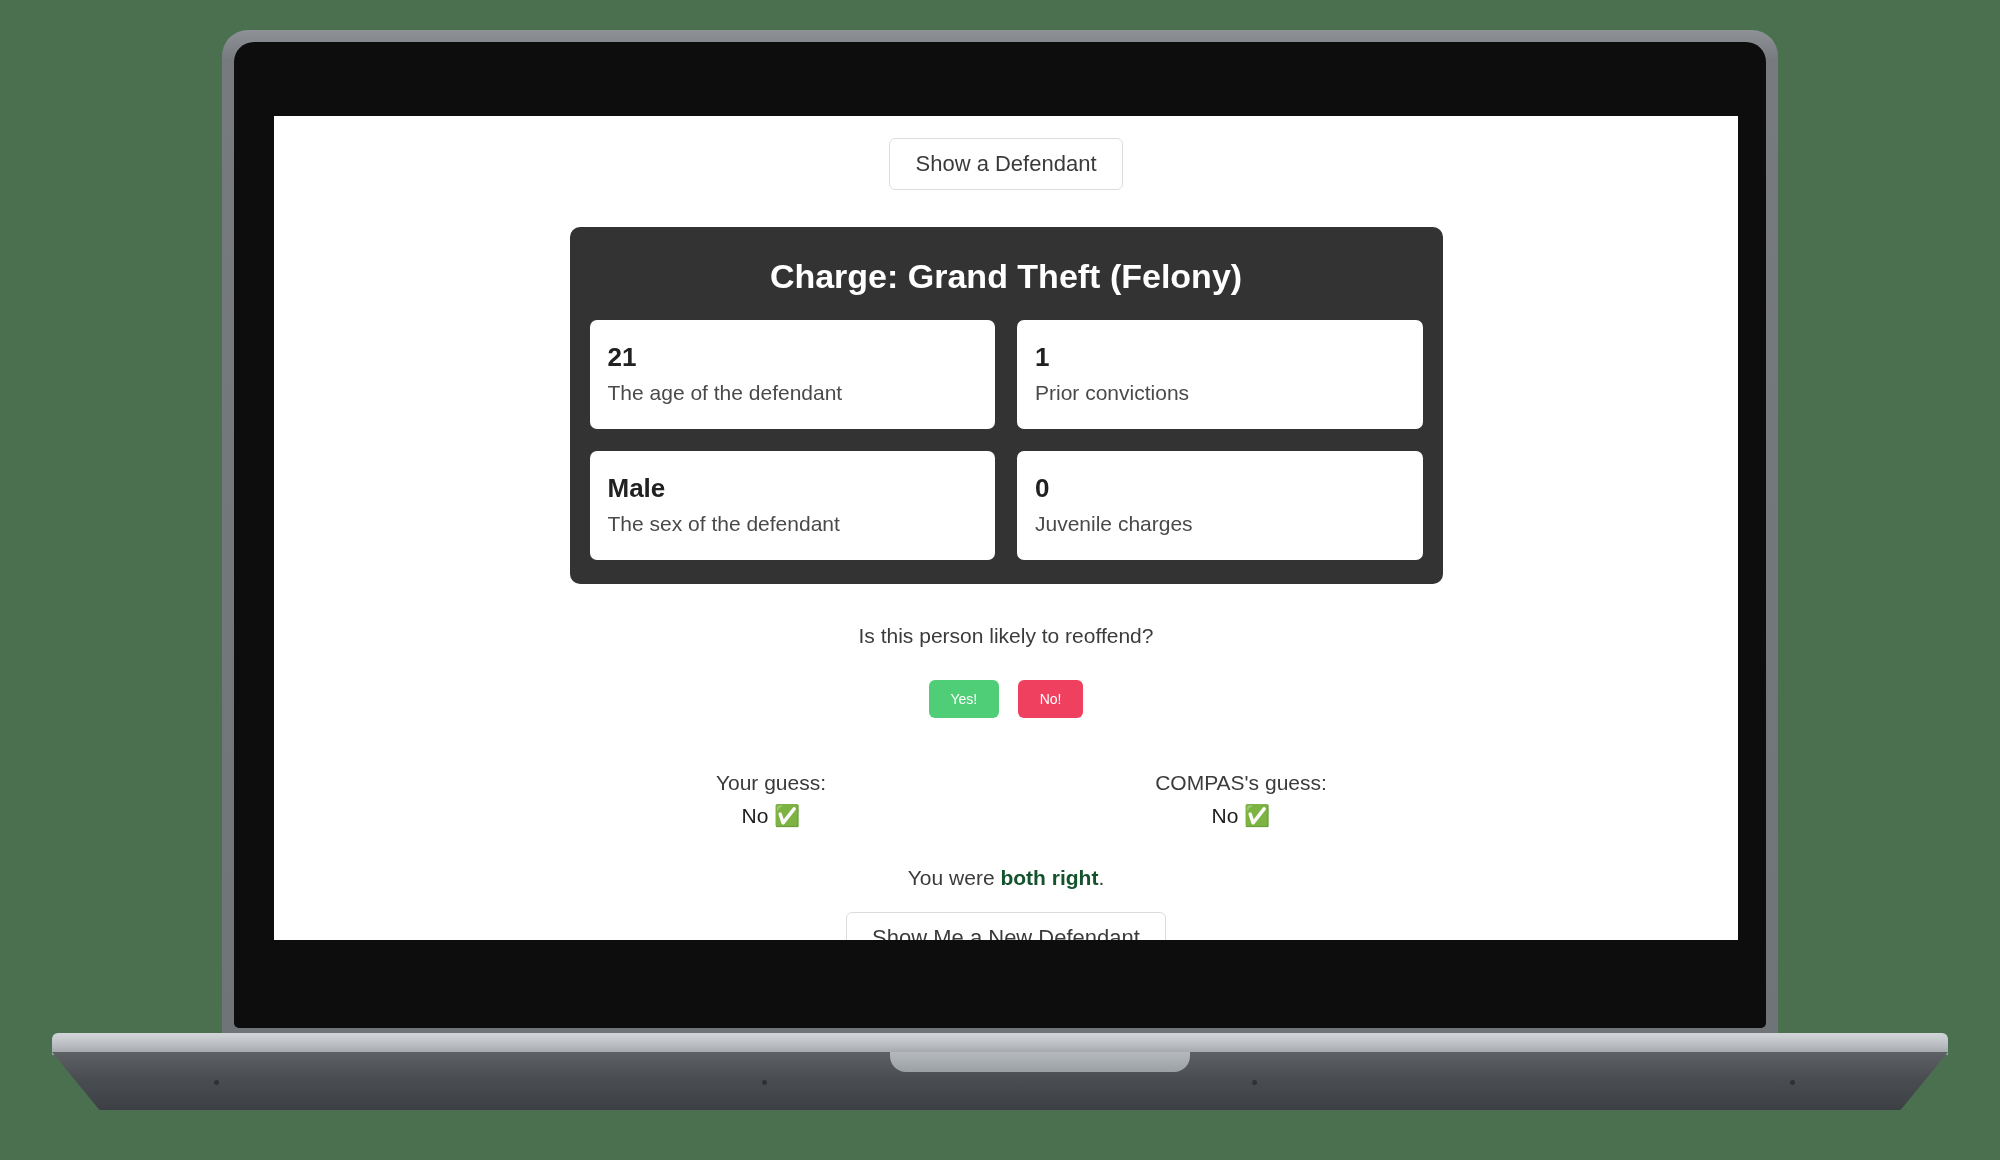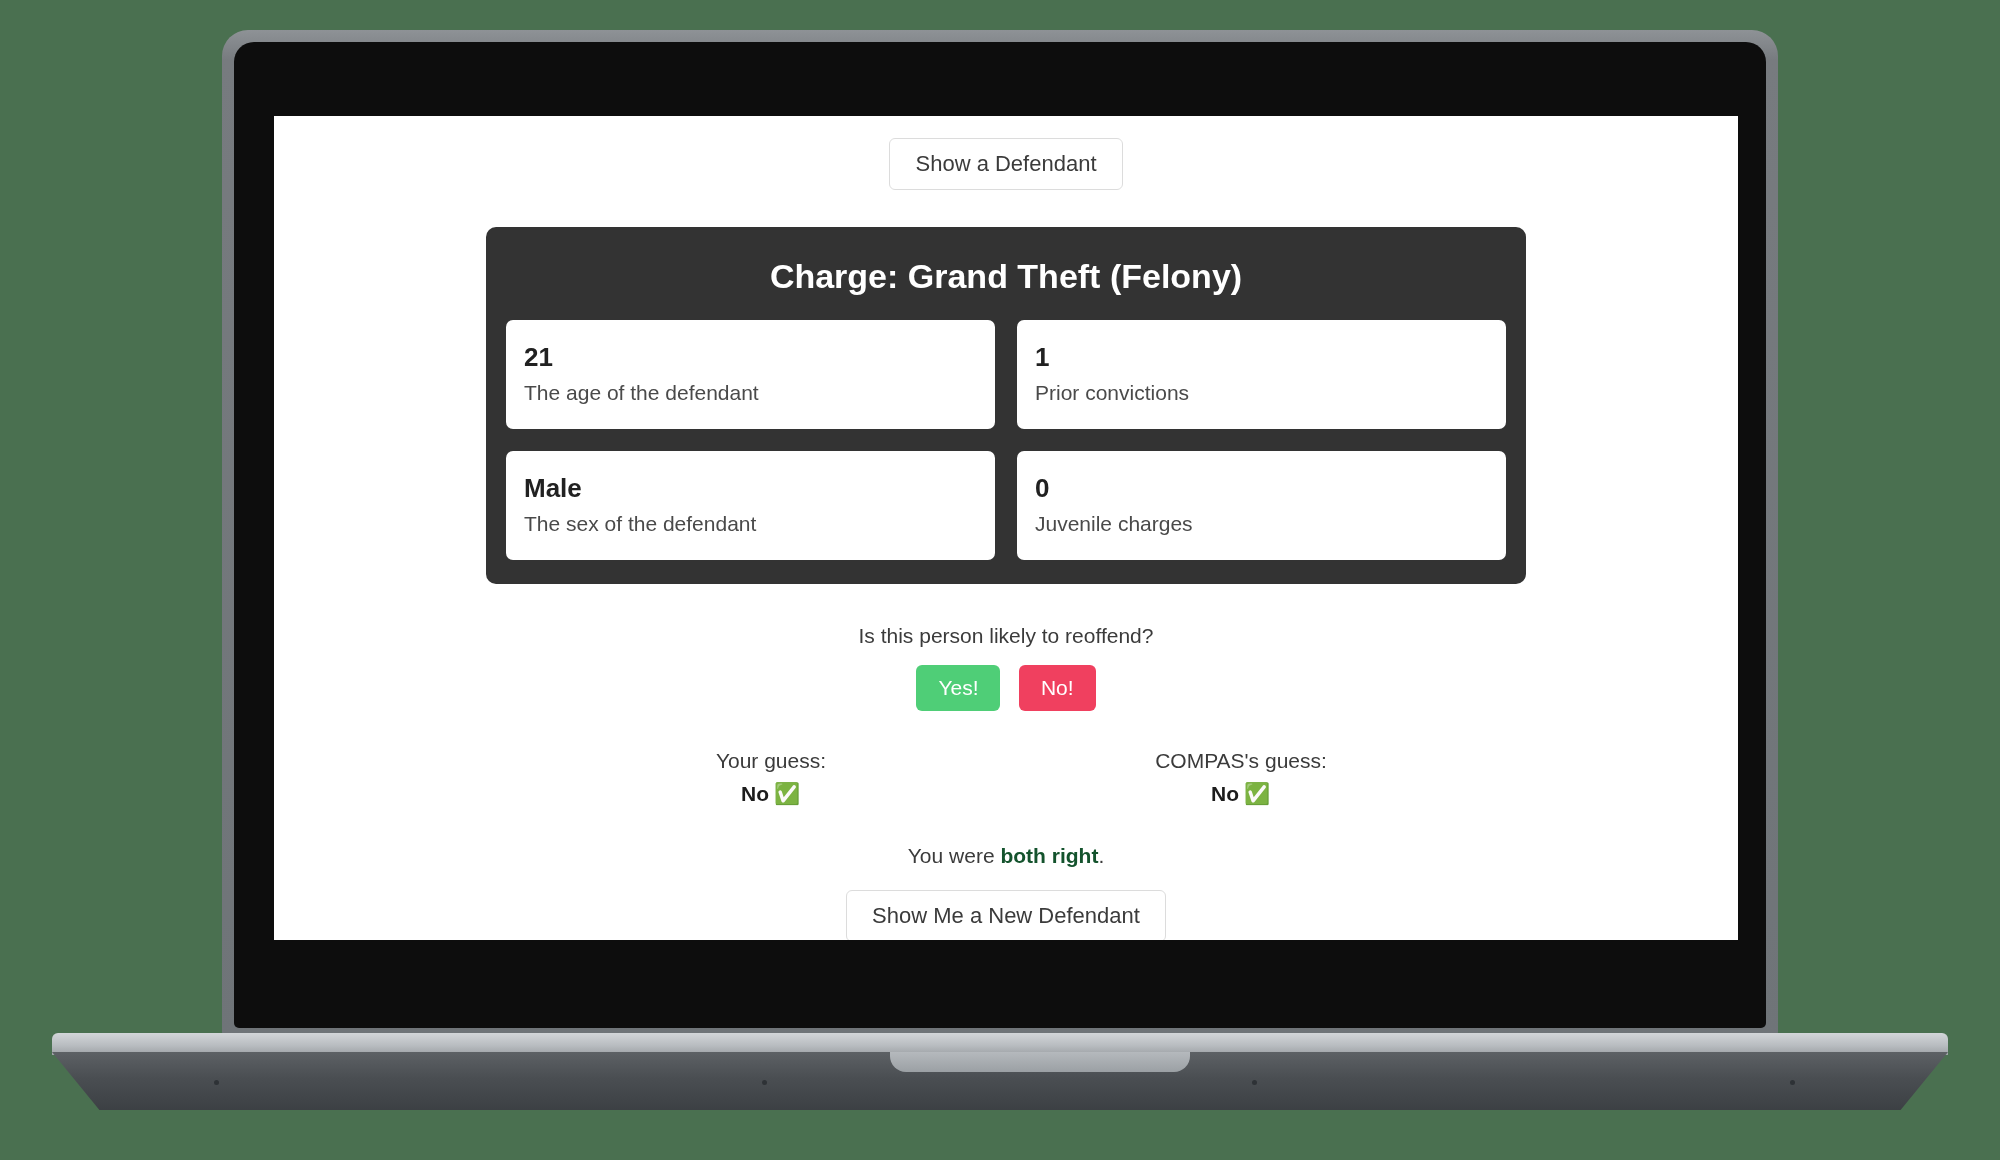--- a/index.html
+++ b/index.html
@@ -91,21 +91,21 @@
     border-radius: 6px;
     color: #3b3b3b;
     font-size: 22px;
     padding: 13px 25px;
     cursor: pointer;
     line-height: 1.1;
   }
 
   .card-panel {
     margin: 37px auto 8px auto;
-    width: 1040px;
+    width: 873px;
     background: #333333;
     border-radius: 10px;
     padding: 22px 20px 24px 20px;
   }
   .charge-title {
     color: #ffffff;
     font-size: 34px;
     font-weight: bold;
     text-align: center;
     padding: 8px 0 24px 0;
@@ -140,23 +140,23 @@
   }
   .answers {
     text-align: center;
     margin-top: 17px;
   }
   .answer-btn {
     display: inline-block;
     border: none;
     border-radius: 6px;
     color: #ffffff;
-    font-size: 21px;
+    font-size: 14px;
     padding: 11px 22px;
-    margin: 0 7px;
+    margin: 15px 7px;
     cursor: pointer;
     font-family: "Liberation Sans", sans-serif;
   }
   .answer-yes { background: #4fce77; }
   .answer-no  { background: #f0405f; }
 
   .guesses {
     display: flex;
     justify-content: center;
     margin-top: 38px;
@@ -164,21 +164,21 @@
   .guess-block {
     width: 470px;
     text-align: center;
   }
   .guess-label {
     font-size: 21px;
     color: #3b3b3b;
   }
   .guess-value {
     font-size: 21px;
-    font-weight: bold;
+    font-weight: normal;
     color: #1c1c1c;
     margin-top: 9px;
   }
 
   .verdict {
     text-align: center;
     margin-top: 38px;
     font-size: 21px;
     color: #3b3b3b;
   }

